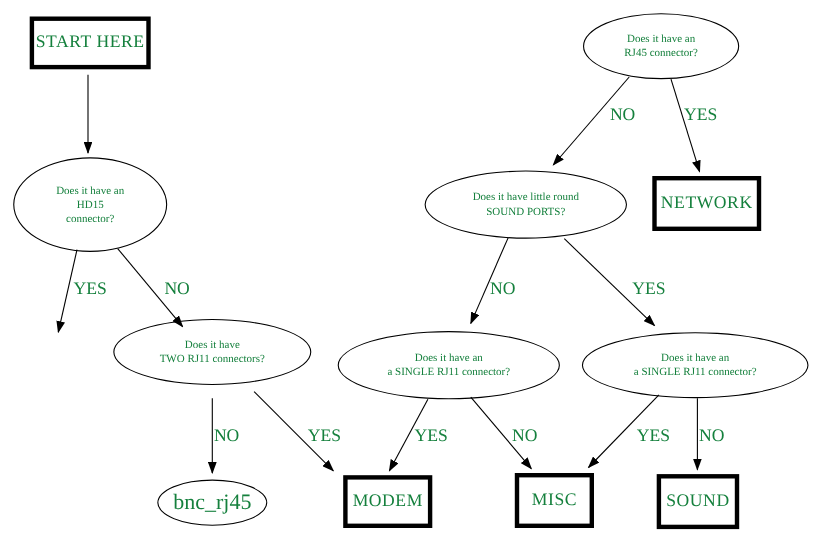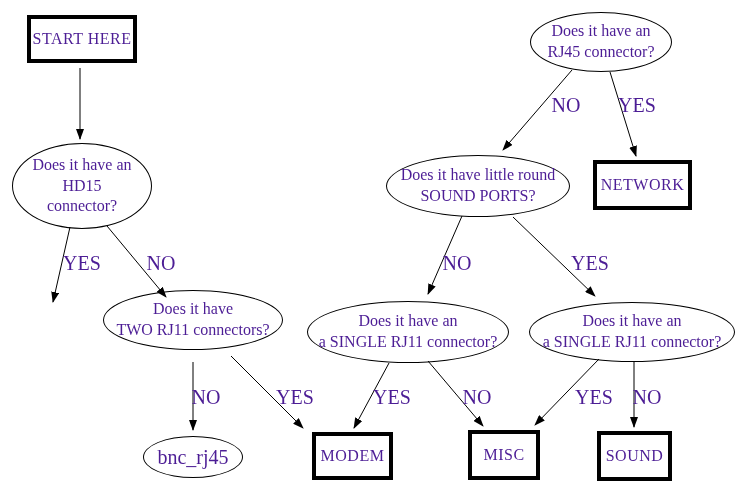--- a/index.html
+++ b/index.html
@@ -2,21 +2,21 @@
 <html><head>
 <meta charset="utf-8">
 <style>
   html, body { margin: 0; padding: 0; background: #fff; }
   .canvas {
     position: relative;
     width: 743px;
     height: 487px;
     background: #ffffff;
     font-family: "Liberation Serif", serif;
-    color: #4c1d95;
+    color: #15803d;
     overflow: hidden;
   }
   svg.edges {
     position: absolute;
     left: 0; top: 0;
     width: 743px; height: 487px;
     z-index: 1;
   }
   .node {
     position: absolute;
@@ -30,30 +30,30 @@
     z-index: 2;
   }
   .node.box {
     border: 4px solid #000;
     font-size: 16px;
     letter-spacing: 0.5px;
   }
   .node.ellipse {
     border: 1px solid #000;
     border-radius: 50%;
-    font-size: 16px;
+    font-size: 10px;
     line-height: 1.3;
   }
   .node.ellipse.big {
     font-size: 20px;
   }
   .edge-label {
     position: absolute;
     transform: translate(-50%, -50%);
-    font-size: 20px;
+    font-size: 16px;
     z-index: 3;
     white-space: nowrap;
   }
 </style>
 </head>
 <body>
 
 <div class="canvas">
 
   <svg class="edges" viewBox="0 0 743 487" xmlns="http://www.w3.org/2000/svg">

